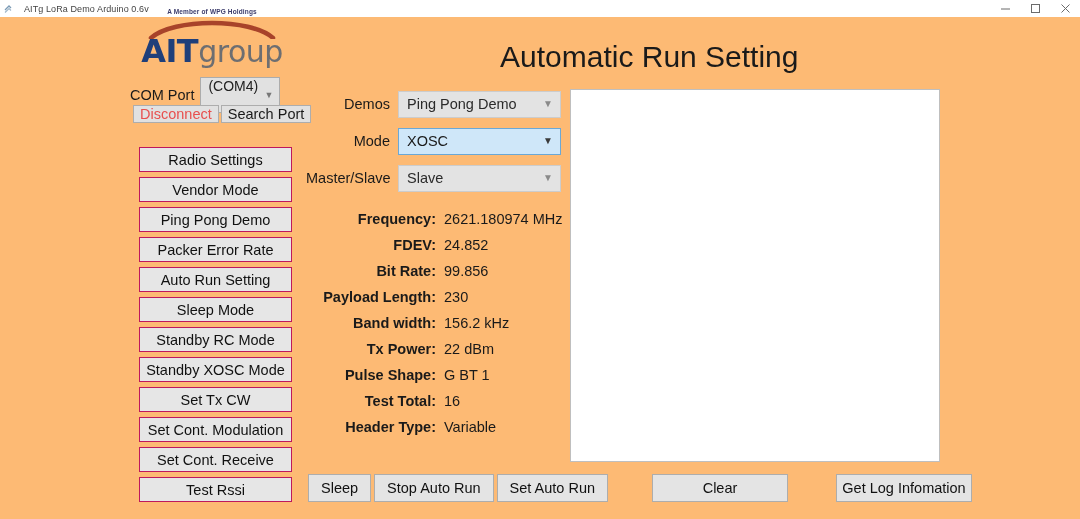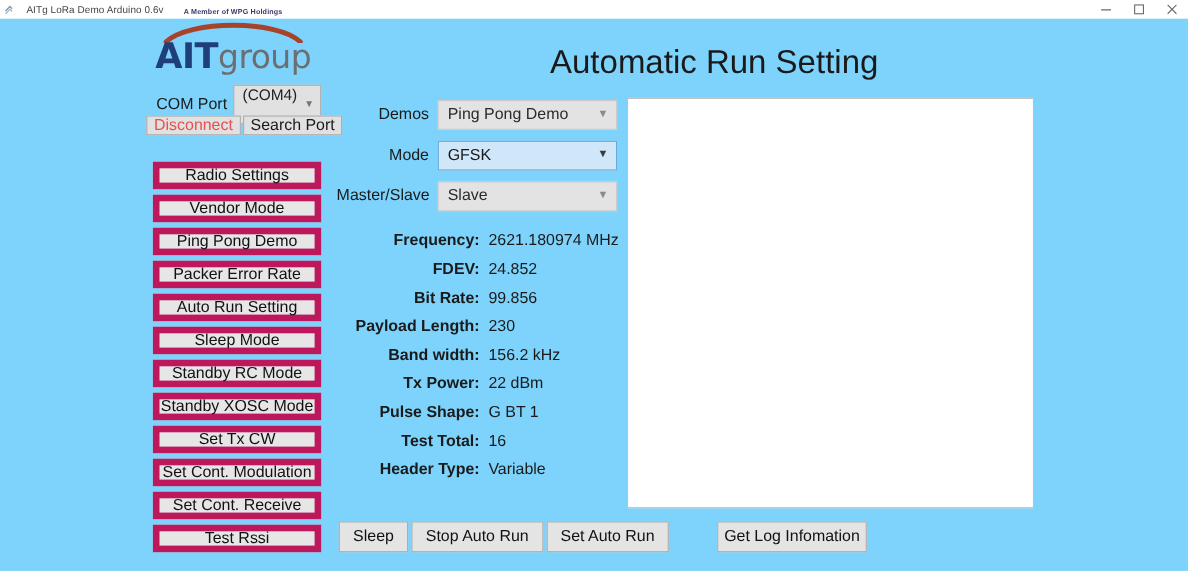--- a/index.html
+++ b/index.html
@@ -8,21 +8,21 @@
     width: 1080px; height: 519px;
     background: #ffffff;
     font-family: "Liberation Sans", sans-serif;
     overflow: hidden;
   }
 
   #app {
     position: relative;
     width: 1080px;
     height: 519px;
-    background: #7dd3fc;
+    background: #fdba74;
   }
 
   
   .titlebar {
     position: absolute;
     left: 0; top: 0;
     width: 1080px; height: 17px;
     background: #ffffff;
     display: flex;
     align-items: center;
@@ -80,21 +80,21 @@
     font-family: "DejaVu Sans", sans-serif;
     font-size: 30px;
     color: #6d6e71;
     letter-spacing: -0.5px;
     margin-top: 20px;
   }
 
   
   .comrow {
     position: absolute;
-    left: 142px; top: 77px;
+    left: 130px; top: 77px;
     display: flex;
     align-items: center;
     gap: 6px;
   }
   .comlabel {
     font-size: 14.5px;
     color: #1a1a1a;
   }
   .combo {
     position: relative;
@@ -142,21 +142,21 @@
   .sidebar {
     position: absolute;
     left: 139px; top: 147px;
     width: 153px;
     display: flex;
     flex-direction: column;
   }
   .side-btn {
     height: 25px;
     margin-bottom: 5px;
-    border: 6px solid #be185d;
+    border: 1px solid #be185d;
     background: #e6e6e6;
     display: flex;
     align-items: center;
     justify-content: center;
     font-size: 14.5px;
     color: #111;
     white-space: nowrap;
   }
 
   
@@ -372,21 +372,21 @@
     <div class="frow">
       <div class="flabel">Demos</div>
       <div class="fcombo">
         <span>Ping Pong Demo</span>
         <span class="caret">▼</span>
       </div>
     </div>
     <div class="frow">
       <div class="flabel">Mode</div>
       <div class="fcombo active">
-        <span>GFSK</span>
+        <span>XOSC</span>
         <span class="caret">▼</span>
       </div>
     </div>
     <div class="frow">
       <div class="flabel">Master/Slave</div>
       <div class="fcombo">
         <span>Slave</span>
         <span class="caret">▼</span>
       </div>
     </div>
@@ -433,16 +433,17 @@
 
   <div class="logpanel"></div>
 
   <div class="bottom-left">
     <div class="bbtn">Sleep</div>
     <div class="bbtn">Stop Auto Run</div>
     <div class="bbtn">Set Auto Run</div>
   </div>
 
   <div class="bottom-right">
+    <div class="wide-btn">Clear</div>
     <div class="wide-btn">Get Log Infomation</div>
   </div>
 
 </div>
 
 </body></html>

